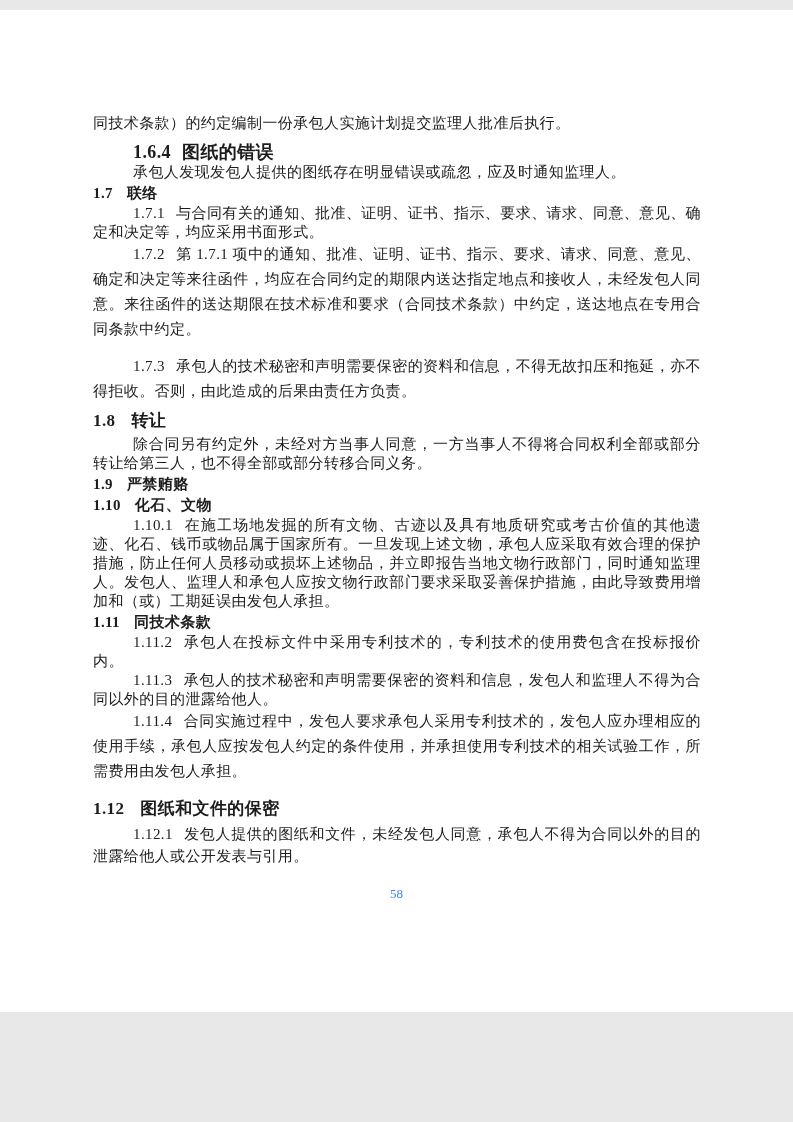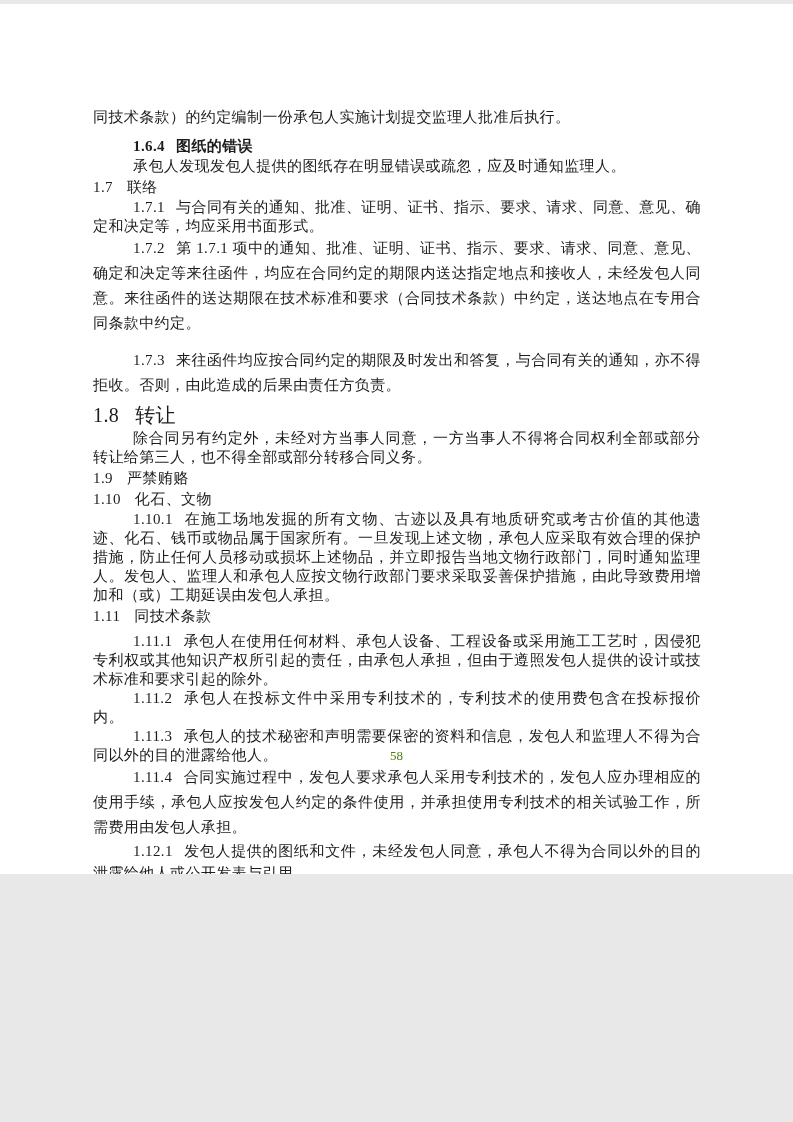--- a/index.html
+++ b/index.html
@@ -1,20 +1,20 @@
 <!DOCTYPE html>
 <html lang="zh"><head>
 <meta charset="utf-8">
 <title>Document Page</title>
 <style>
   html,body{margin:0;padding:0;background:#e8e8e8;}
   .sheet{
     position:relative;
-    width:793px;height:870px;
-    margin:4px auto;
+    width:793px;height:1002px;
+    margin:10px auto;
     background:#ffffff;
     color:#1c1c1c;
     font-family:"Liberation Serif","DejaVu Serif",serif;
     overflow:hidden;
   }
   .content{
     position:absolute;
     left:93px;right:92px;top:104px;
     font-size:15px;
   }
@@ -24,98 +24,98 @@
     text-align-last:left;
     letter-spacing:0.4px;
   }
   .ind{text-indent:40px;}
   .tight{line-height:19px;}
   .body-ln{line-height:19px;}
   .loose{line-height:25px;}
   .mid{line-height:22px;}
   .num{margin-right:11px;white-space:nowrap;}
   .sec-h{
-    font-weight:normal;
+    font-weight:bold;
     font-size:15px;
     line-height:20px;
     margin:1px 0 1px 0;
     text-align:left;
     letter-spacing:0.4px;
   }
   .sec-h .num{margin-right:14px;}
   .clause-h{
     font-weight:bold;
-    font-size:15px;
+    font-size:18px;
     line-height:20px;
     margin:9px 0 1px 0;
     text-indent:40px;
     text-align:left;
     letter-spacing:0.4px;
   }
   .chap-h{
-    font-weight:normal;
-    font-size:20px;
+    font-weight:bold;
+    font-size:17px;
     line-height:22px;
     margin:6px 0 3px 0;
     text-align:left;
     letter-spacing:0.4px;
   }
   .chap-h .num{margin-right:16px;}
   .mt12{margin-top:12px;}
   .mt6{margin-top:6px;}
   .mt14{margin-top:14px;}
   .page-number{
     position:absolute;
     left:0;right:0;bottom:110px;
     text-align:center;
     font-size:13px;
-    color:#4d7c0f;
+    color:#3b82f6;
   }
 </style>
 </head>
 <body>
 
 <div class="sheet">
   <div class="content">
 
     <p class="para body-ln">同技术条款）的约定编制一份承包人实施计划提交监理人批准后执行。</p>
 
     <p class="clause-h"><span class="num">1.6.4</span><span>图纸的错误</span></p>
 
     <p class="para body-ln ind">承包人发现发包人提供的图纸存在明显错误或疏忽，应及时通知监理人。</p>
 
     <p class="sec-h"><span class="num">1.7</span><span>联络</span></p>
 
     <p class="para tight ind"><span class="num">1.7.1</span><span>与合同有关的通知、批准、证明、证书、指示、要求、请求、同意、意见、确定和决定等，均应采用书面形式。</span></p>
 
     <p class="para loose ind"><span class="num">1.7.2</span><span>第 1.7.1 项中的通知、批准、证明、证书、指示、要求、请求、同意、意见、确定和决定等来往函件，均应在合同约定的期限内送达指定地点和接收人，未经发包人同意。来往函件的送达期限在技术标准和要求（合同技术条款）中约定，送达地点在专用合同条款中约定。</span></p>
 
-    <p class="para loose ind mt12"><span class="num">1.7.3</span><span>来往函件均应按合同约定的期限及时发出和答复，与合同有关的通知，亦不得拒收。否则，由此造成的后果由责任方负责。</span></p>
+    <p class="para loose ind mt12"><span class="num">1.7.3</span><span>承包人的技术秘密和声明需要保密的资料和信息，不得无故扣压和拖延，亦不得拒收。否则，由此造成的后果由责任方负责。</span></p>
 
     <p class="chap-h"><span class="num">1.8</span><span>转让</span></p>
 
     <p class="para body-ln ind">除合同另有约定外，未经对方当事人同意，一方当事人不得将合同权利全部或部分转让给第三人，也不得全部或部分转移合同义务。</p>
 
     <p class="sec-h"><span class="num">1.9</span><span>严禁贿赂</span></p>
 
 
     <p class="sec-h"><span class="num">1.10</span><span>化石、文物</span></p>
 
     <p class="para tight ind"><span class="num">1.10.1</span><span>在施工场地发掘的所有文物、古迹以及具有地质研究或考古价值的其他遗迹、化石、钱币或物品属于国家所有。一旦发现上述文物，承包人应采取有效合理的保护措施，防止任何人员移动或损坏上述物品，并立即报告当地文物行政部门，同时通知监理人。发包人、监理人和承包人应按文物行政部门要求采取妥善保护措施，由此导致费用增加和（或）工期延误由发包人承担。</span></p>
 
 
     <p class="sec-h"><span class="num">1.11</span><span>同技术条款</span></p>
 
-    <p class="para tight ind mt6"><span class="num">1.11.1</span><span>承包人在使用任何材料、承包人设备、工程设备或采用施工工艺时，因侵犯专利权或其他知识产权所引起的责任，由承包人承担，但由于遵照发包人提供的设计或技术标准和要求引起的除外。</span></p>
 
     <p class="para tight ind"><span class="num">1.11.2</span><span>承包人在投标文件中采用专利技术的，专利技术的使用费包含在投标报价内。</span></p>
 
     <p class="para tight ind"><span class="num">1.11.3</span><span>承包人的技术秘密和声明需要保密的资料和信息，发包人和监理人不得为合同以外的目的泄露给他人。</span></p>
 
     <p class="para loose ind"><span class="num">1.11.4</span><span>合同实施过程中，发包人要求承包人采用专利技术的，发包人应办理相应的使用手续，承包人应按发包人约定的条件使用，并承担使用专利技术的相关试验工作，所需费用由发包人承担。</span></p>
 
+    <p class="chap-h mt14"><span class="num">1.12</span><span>图纸和文件的保密</span></p>
 
     <p class="para mid ind"><span class="num">1.12.1</span><span>发包人提供的图纸和文件，未经发包人同意，承包人不得为合同以外的目的泄露给他人或公开发表与引用。</span></p>
 
   </div>
 
   <div class="page-number">58</div>
 </div>
 
 </body></html>

